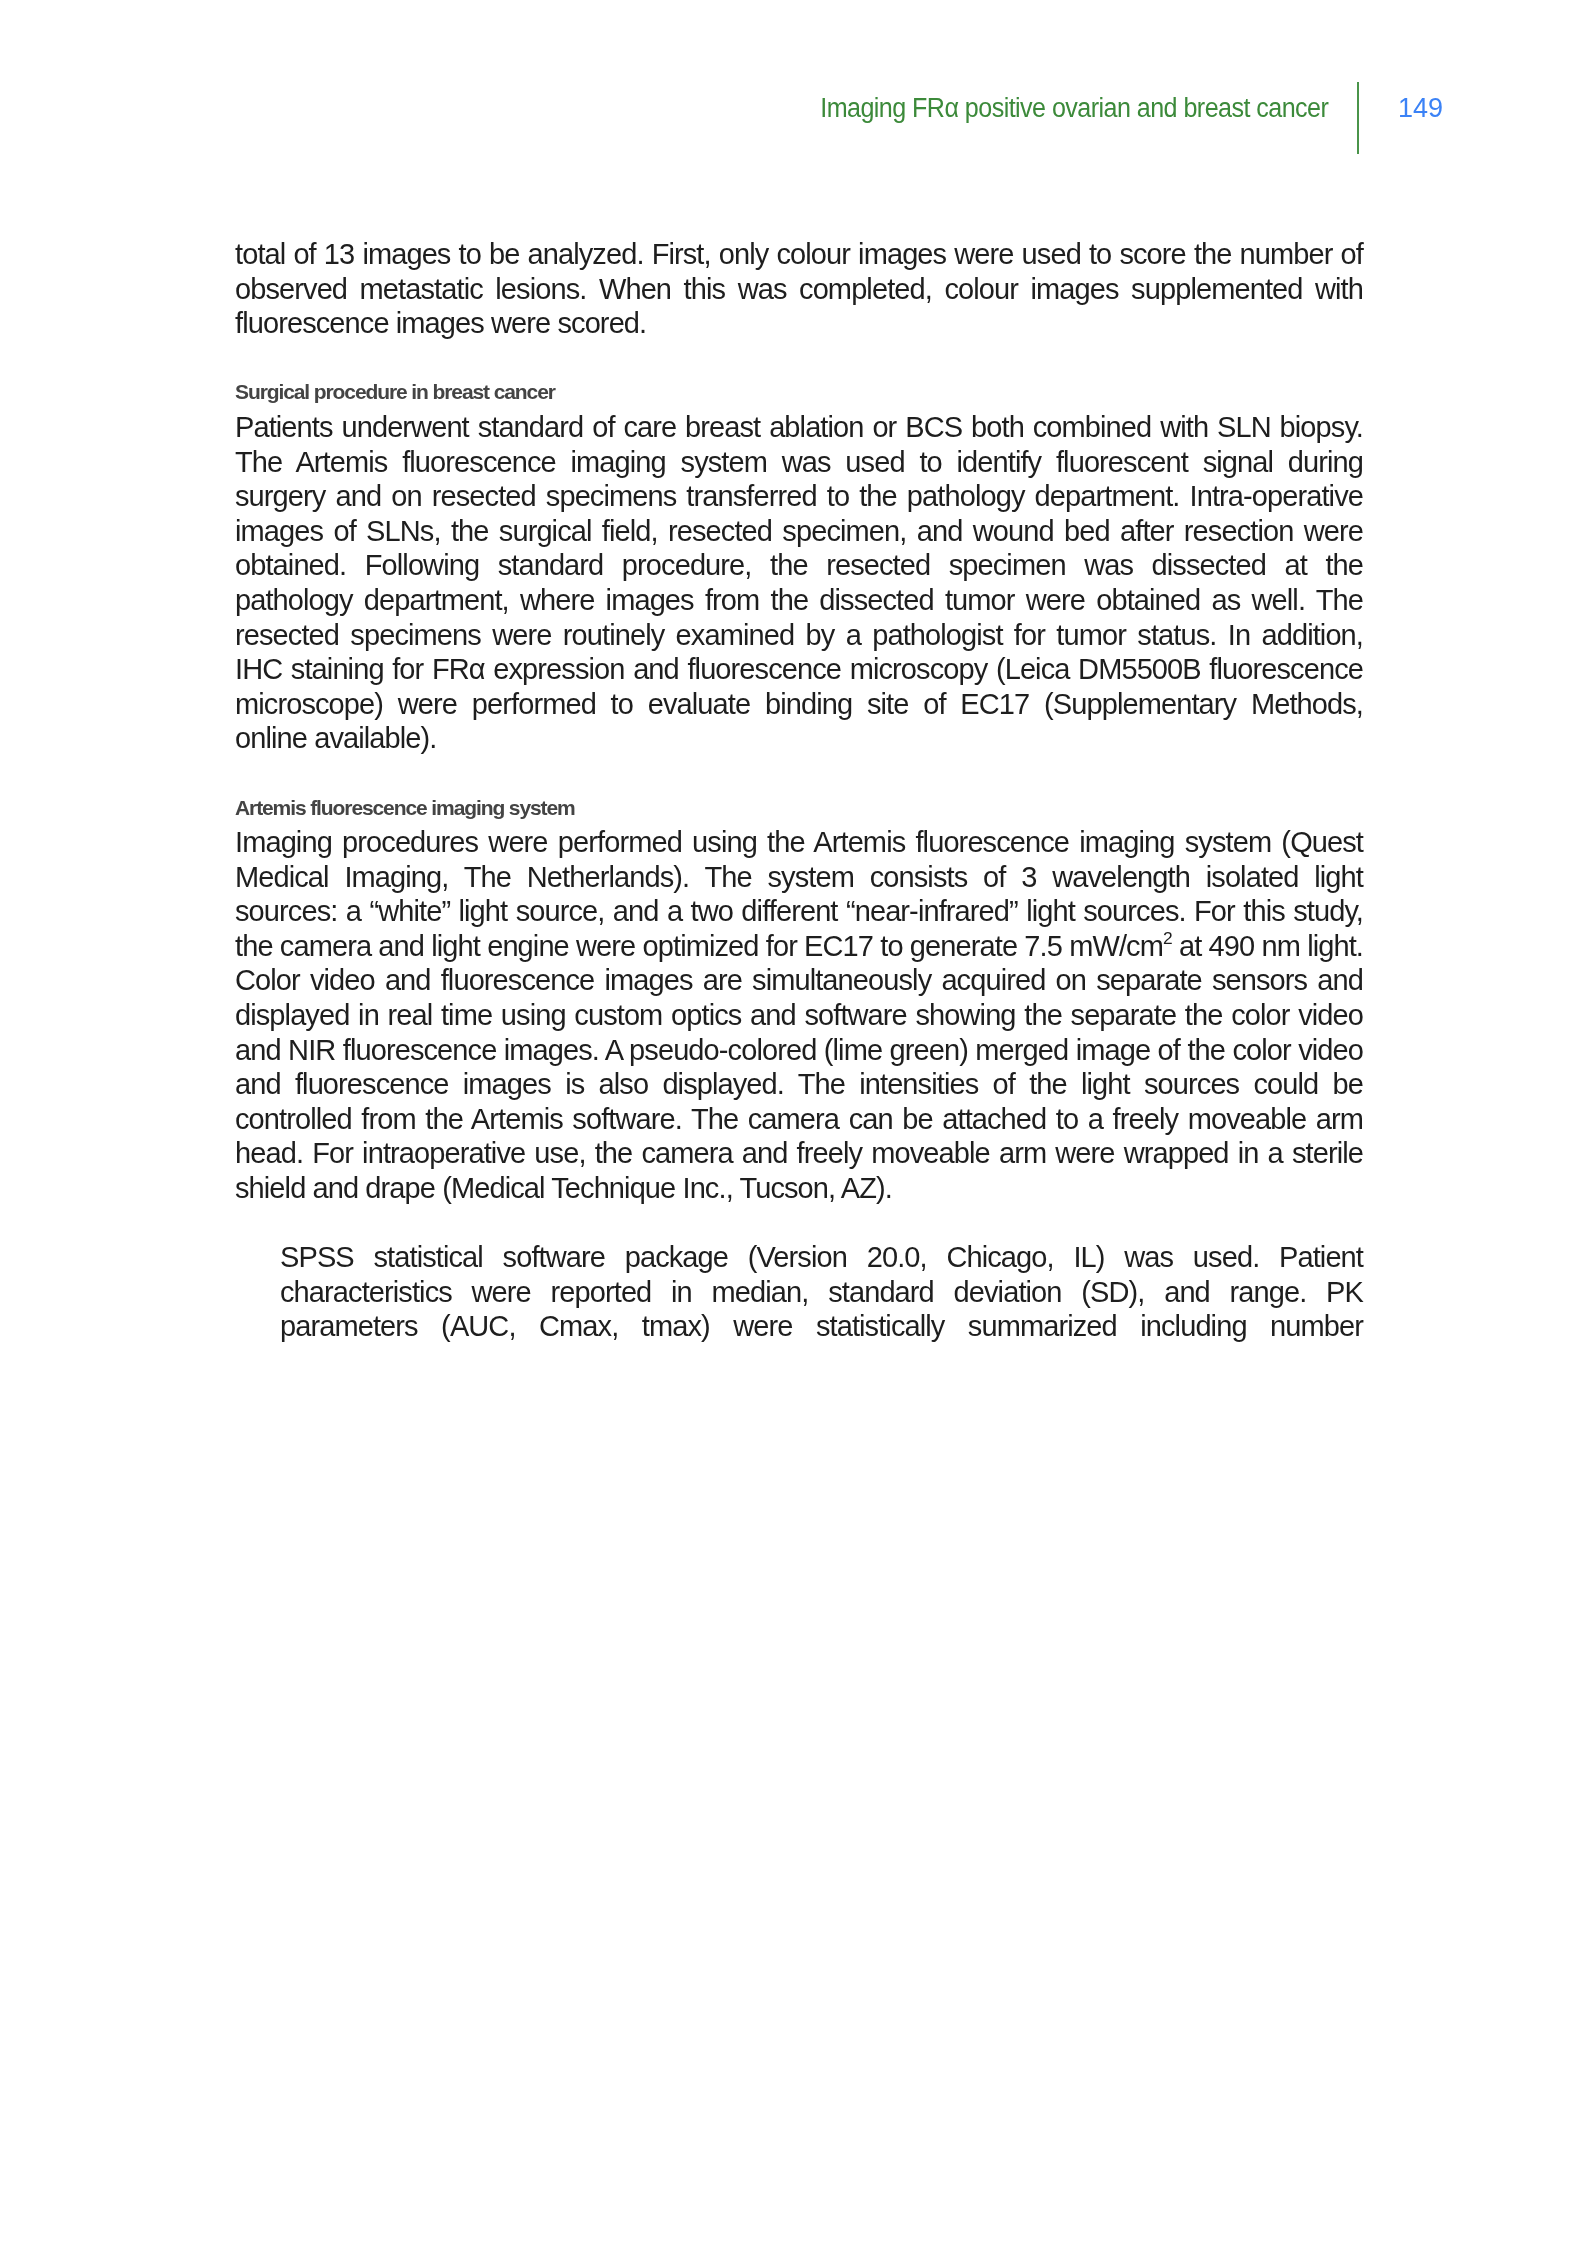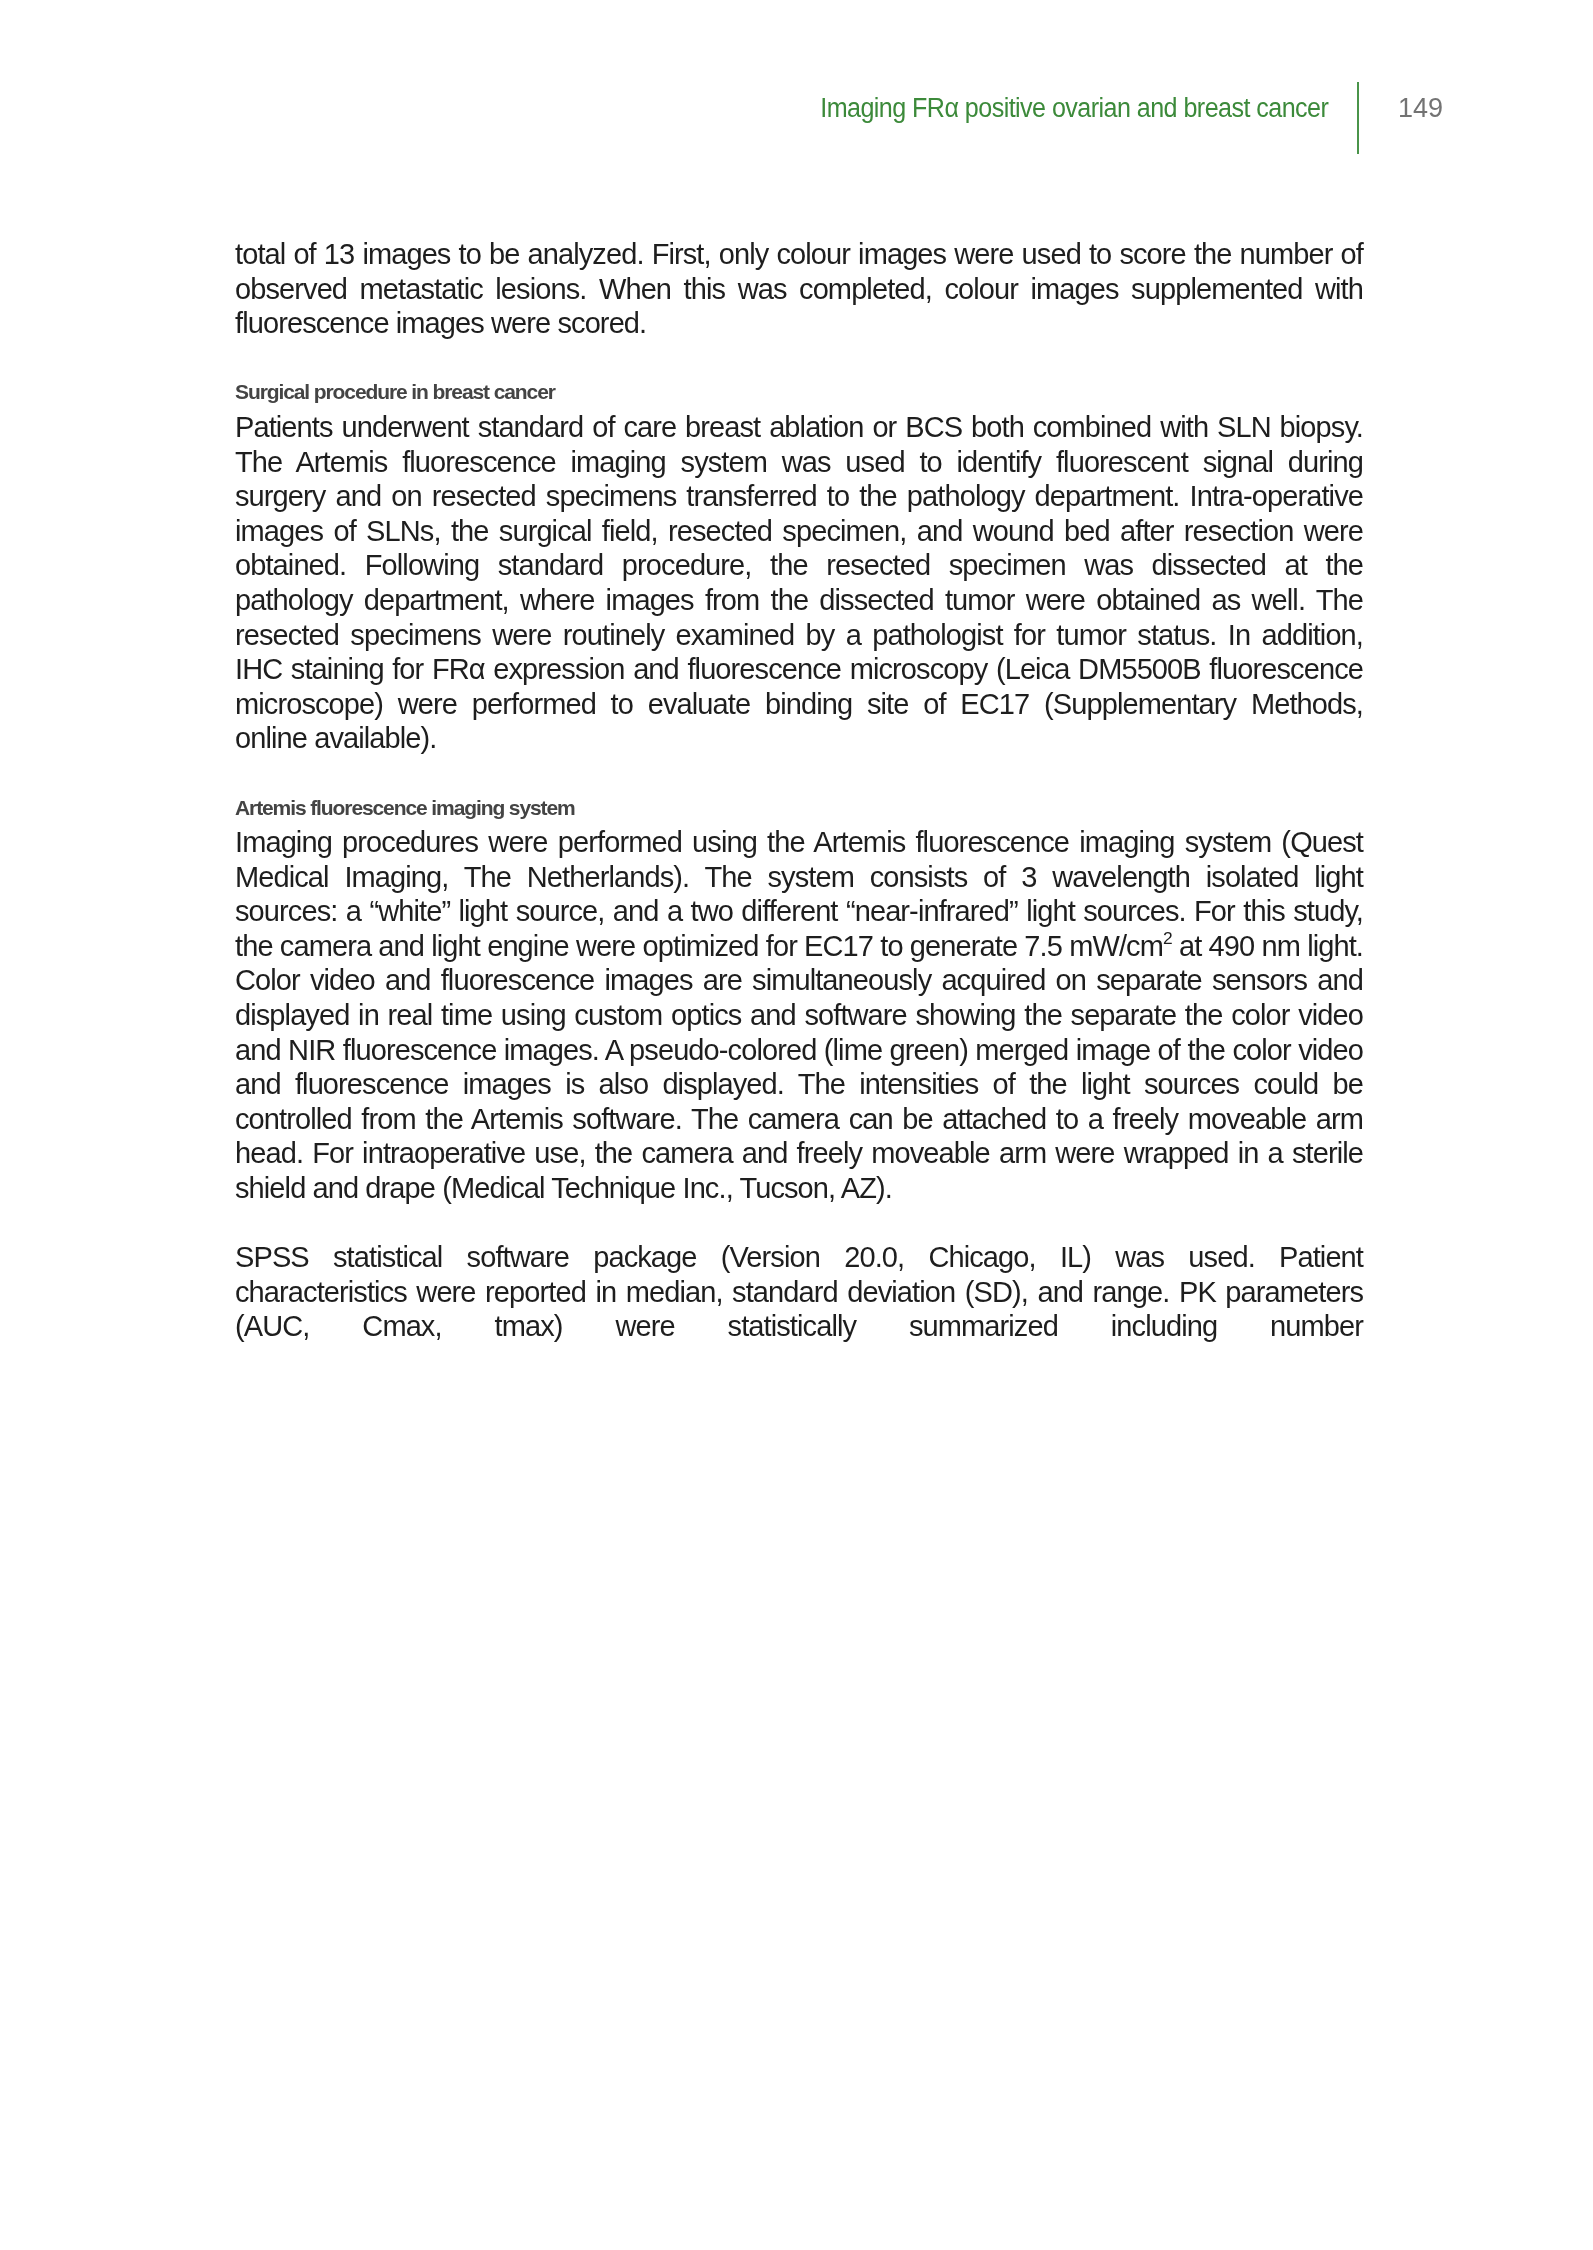--- a/index.html
+++ b/index.html
@@ -14,21 +14,21 @@
     font-family: "Liberation Sans", sans-serif;
     font-size: 27px; color: #3c8a3a; white-space: nowrap;
     letter-spacing: -0.6px; transform: scaleX(0.93); transform-origin: right center;
   }
   .header-divider {
     position: absolute; left: 1357px; top: 0; width: 2px; height: 72px; background: #4a944a;
   }
   .page-number {
     position: absolute; left: 1398px; top: 11px;
     font-family: "Liberation Sans", sans-serif;
-    font-size: 27px; color: #737373;
+    font-size: 27px; color: #3b82f6;
   }
 
   .content {
     position: absolute; left: 235px; top: 237px; width: 1128px;
     font-family: "Liberation Sans", sans-serif;
     color: #1e1e1e;
   }
   .para {
     margin: 0;
     font-size: 29px; line-height: 34.6px;
@@ -62,17 +62,17 @@
       <h3 class="section-heading">Surgical procedure in breast cancer</h3>
       <p class="para">Patients underwent standard of care breast ablation or BCS both combined with SLN biopsy. The Artemis fluorescence imaging system was used to identify fluorescent signal during surgery and on resected specimens transferred to the pathology department. Intra-operative images of SLNs, the surgical field, resected specimen, and wound bed after resection were obtained. Following standard procedure, the resected specimen was dissected at the pathology department, where images from the dissected tumor were obtained as well. The resected specimens were routinely examined by a pathologist for tumor status. In addition, IHC staining for FRα expression and fluorescence microscopy (Leica DM5500B fluorescence microscope) were performed to evaluate binding site of EC17 (Supplementary Methods, online available).</p>
     </div>
 
     <div class="section">
       <h3 class="section-heading">Artemis fluorescence imaging system</h3>
       <p class="para"><span>Imaging procedures were performed using the Artemis fluorescence imaging system (Quest Medical Imaging, The Netherlands). The system consists of 3 wavelength isolated light sources: a “white” light source, and a two different “near-infrared” light sources. For this study, the camera and light engine were optimized for EC17 to generate 7.5 mW/cm</span><sup>2</sup><span> at 490 nm light. Color video and fluorescence images are simultaneously acquired on separate sensors and displayed in real time using custom optics and software showing the separate the color video and NIR fluorescence images. A pseudo-colored (lime green) merged image of the color video and fluorescence images is also displayed. The intensities of the light sources could be controlled from the Artemis software. The camera can be attached to a freely moveable arm head. For intraoperative use, the camera and freely moveable arm were wrapped in a sterile shield and drape (Medical Technique Inc., Tucson, AZ).</span></p>
     </div>
 
     <div class="section">
-      <p class="para" style="text-align-last: justify;">SPSS statistical software package (Version 20.0, Chicago, IL) was used. Patient characteristics were reported in median, standard deviation (SD), and range. PK parameters (AUC, Cmax, tmax) were statistically summarized including number</p>
+      <p class="para" style="text-align-last: justify; margin-left: 45px;">SPSS statistical software package (Version 20.0, Chicago, IL) was used. Patient characteristics were reported in median, standard deviation (SD), and range. PK parameters (AUC, Cmax, tmax) were statistically summarized including number</p>
     </div>
 
   </div>
 </div>
 
 </body></html>

